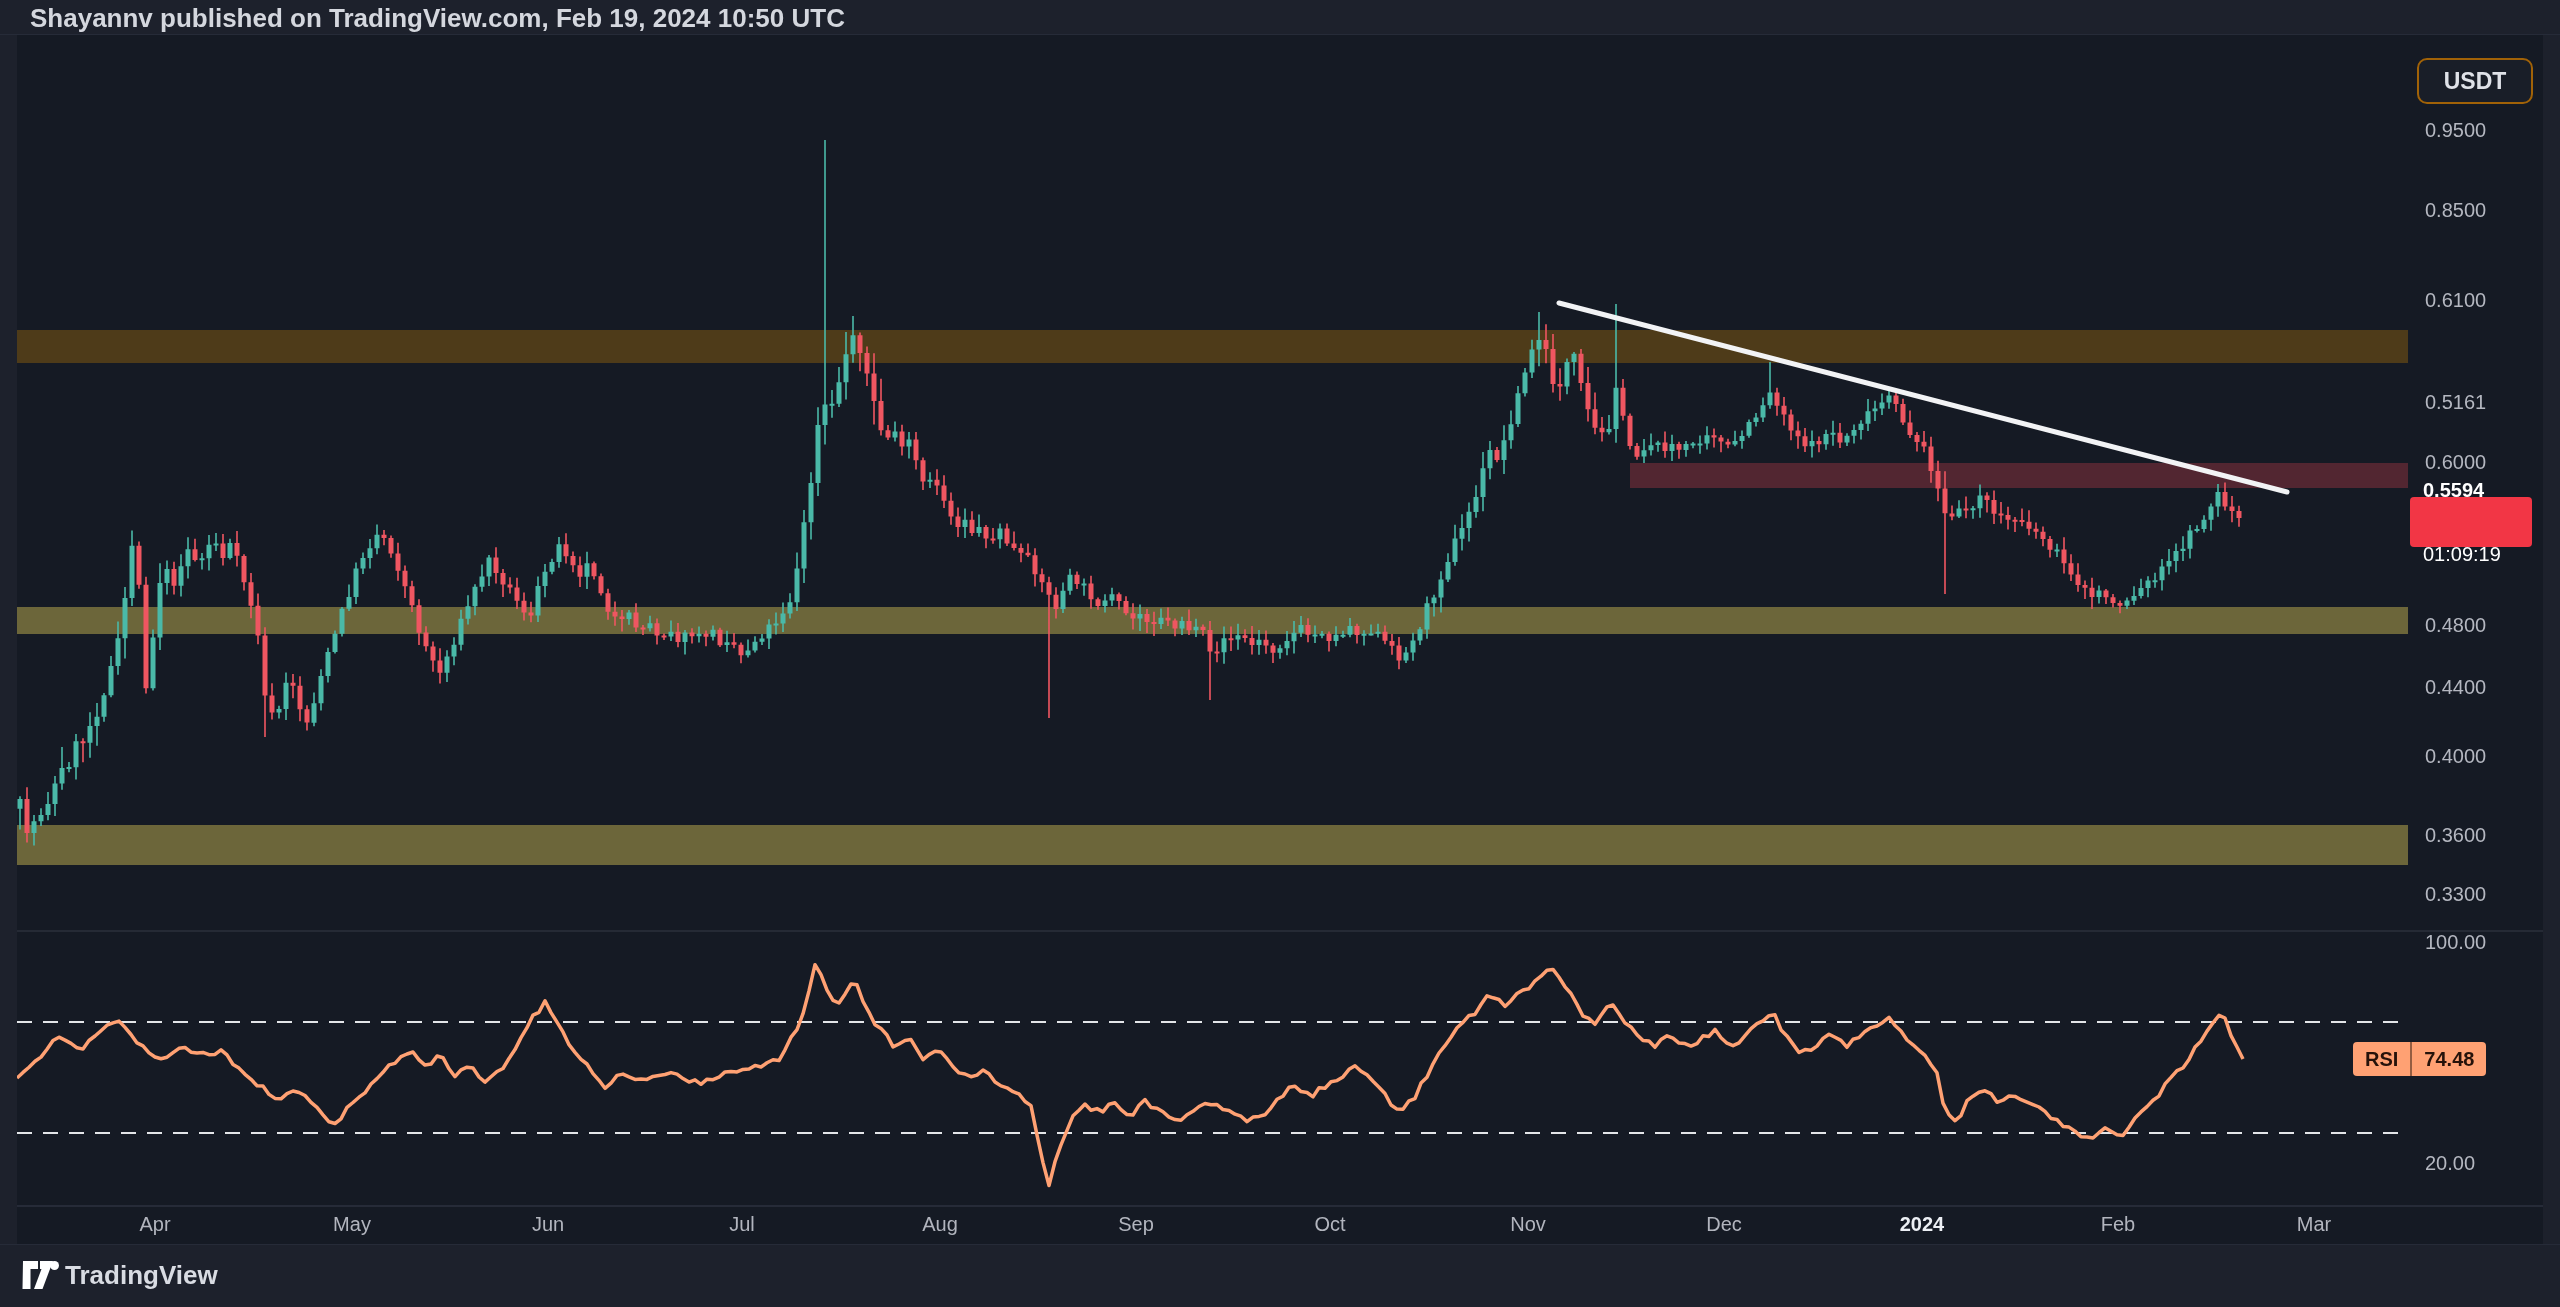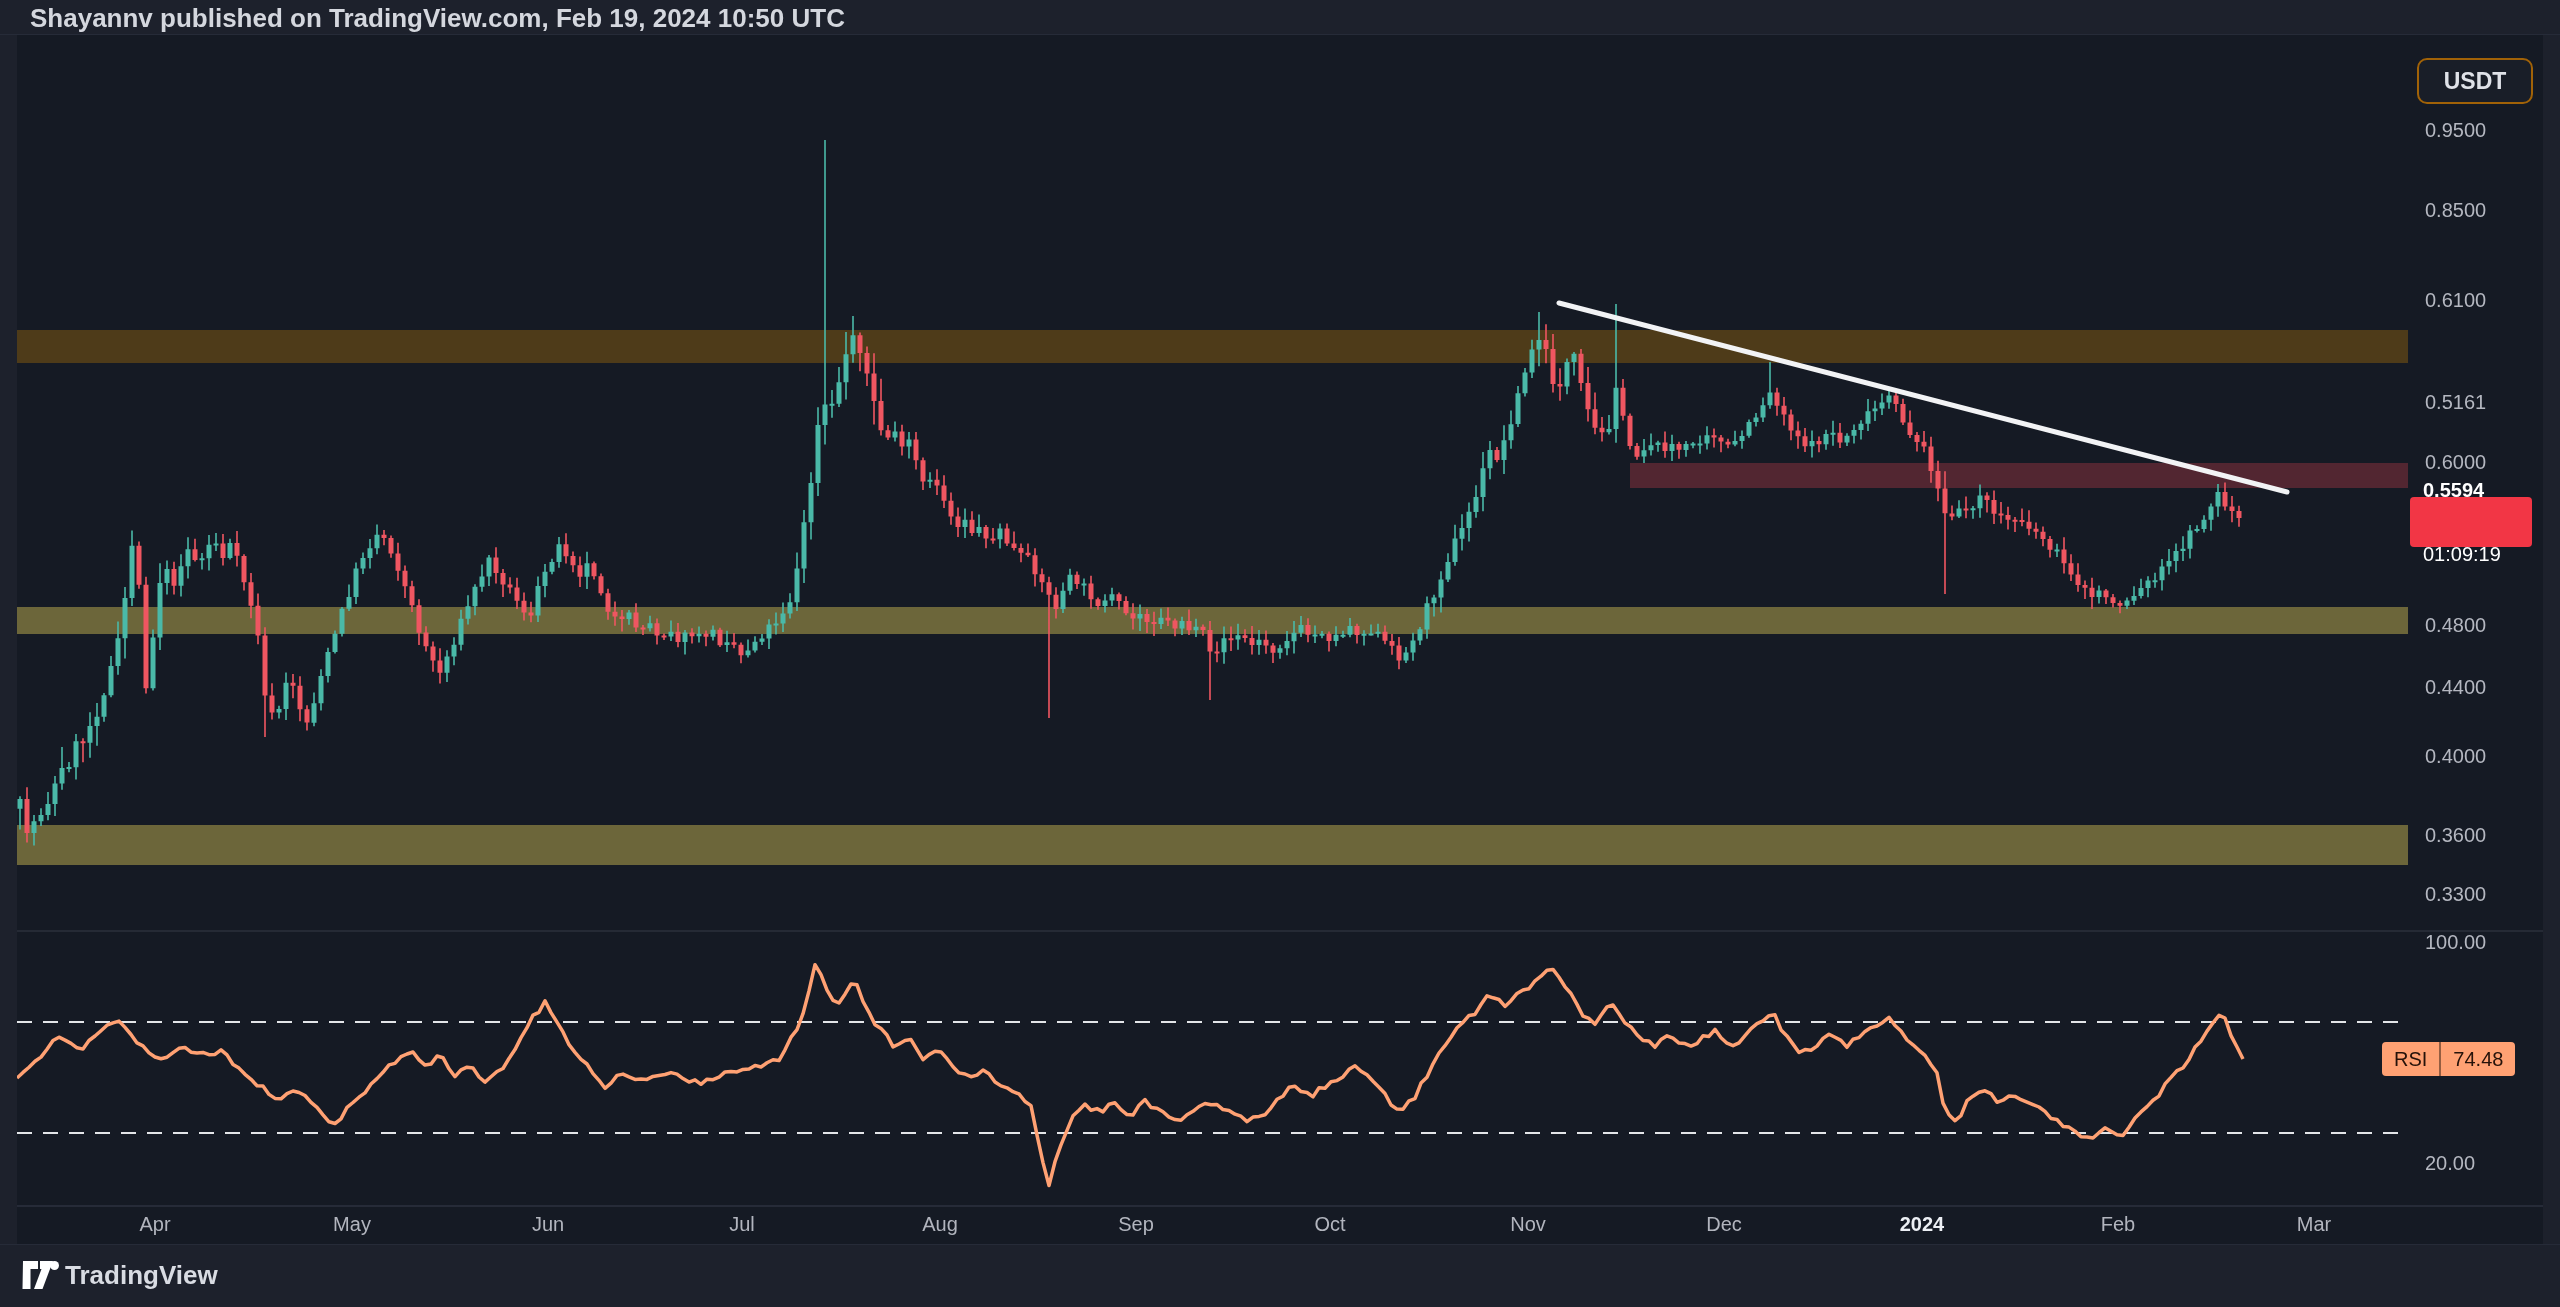--- a/index.html
+++ b/index.html
@@ -18,21 +18,21 @@
         border-radius:10px;box-sizing:border-box;color:#dfe2e8;font-size:23px;font-weight:600;
         display:flex;align-items:center;justify-content:center;background:rgba(255,255,255,0.02);cursor:pointer;}
   .tick{position:absolute;left:2425px;height:26px;line-height:26px;font-size:20px;color:#b4b7c0;white-space:nowrap;}
   .tlabel{position:absolute;top:1205px;height:38px;line-height:38px;font-size:20px;color:#b2b5be;transform:translateX(-50%);white-space:nowrap;}
   .tlabel.bold{color:#eceff4;font-weight:700;}
   .last-price{position:absolute;left:2410px;top:497px;width:122px;height:50px;background:#f23645;border-radius:4px;
         color:#ffffff;font-size:20px;padding-left:13px;box-sizing:border-box;display:flex;flex-direction:column;justify-content:center;gap:40px;}
   .last-price .lp-val{line-height:24px;font-weight:600;}
   .last-price .lp-cd{line-height:24px;font-weight:400;}
   .rsi-box{position:absolute;left:2353px;top:1042px;height:34px;background:#ffa173;border-radius:4px;
-        display:flex;align-items:stretch;color:#26120a;font-size:20px;font-weight:400;overflow:hidden;margin-left:29px;}
+        display:flex;align-items:stretch;color:#26120a;font-size:20px;font-weight:700;overflow:hidden;}
   .rsi-box .cell{display:flex;align-items:center;justify-content:center;padding:0 12px;}
   .rsi-box .div{width:2px;background:rgba(20,10,5,0.45);}
   .footer{position:absolute;left:0;top:1244px;width:2560px;height:63px;background:#1d212c;}
   .brand-text{position:absolute;left:65px;top:1258px;height:34px;line-height:34px;font-size:26px;font-weight:600;color:#d9dce3;}
   .tv-glyph{position:absolute;left:22px;top:1260px;}
 </style>
 </head>
 <body>
 <div id="root">
 

